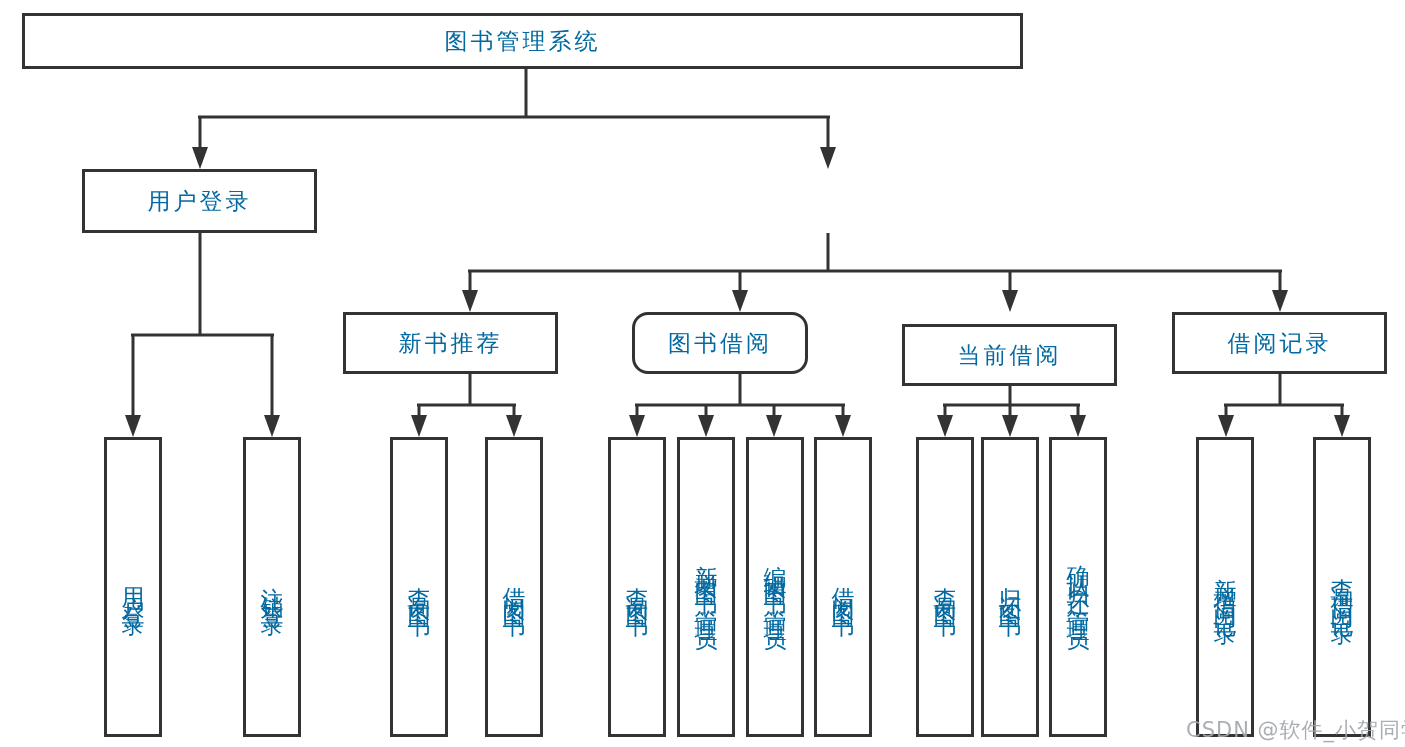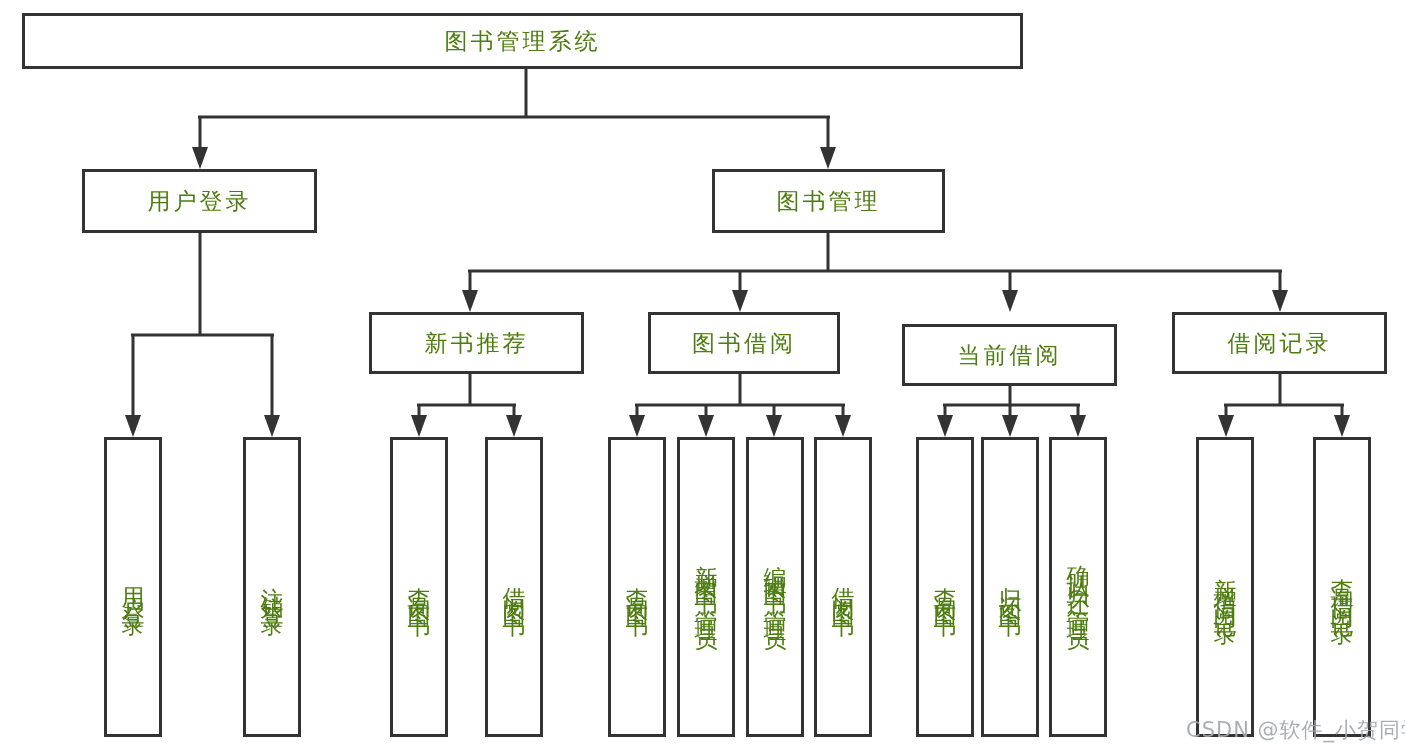--- a/index.html
+++ b/index.html
@@ -13,43 +13,43 @@
   }
   #connectors { position: absolute; left: 0; top: 0; width: 1405px; height: 747px; }
   .node, .vnode {
     position: absolute;
     box-sizing: border-box;
     border: 3px solid #333333;
     background: #ffffff;
     display: flex;
     align-items: center;
     justify-content: center;
-    color: #4d7c0f;
+    color: #0369a1;
     font-size: 23px;
   }
   .node { letter-spacing: 3px; }
   .node span { white-space: nowrap; }
   .vnode {
     width: 58px;
     top: 437px;
     height: 300px;
   }
   .vnode span {
     writing-mode: vertical-rl;
     text-orientation: mixed;
     letter-spacing: 9px;
     line-height: 1;
     white-space: nowrap;
   }
   
   #n-root  { left: 22px;  top: 13px;  width: 1001px; height: 56px; }
   #n-login { left: 82px;  top: 169px; width: 235px;  height: 64px; }
   #n-mgmt  { left: 712px; top: 169px; width: 233px;  height: 64px; }
-  #n-new   { left: 369px; top: 312px; width: 215px;  height: 62px; }
-  #n-bor   { left: 648px; top: 312px; width: 192px;  height: 62px; }
+  #n-new   { left: 343px; top: 312px; width: 215px;  height: 62px; }
+  #n-bor   { left: 632px; top: 312px; width: 176px;  height: 62px; border-radius: 16px; }
   #n-cur   { left: 902px; top: 324px; width: 215px;  height: 62px; }
   #n-rec   { left: 1172px;top: 312px; width: 215px;  height: 62px; }
   
   #l-a1 { left: 104px; }
   #l-a2 { left: 243px; }
   #l-b1 { left: 390px; }
   #l-b2 { left: 485px; }
   #l-c1 { left: 608px; }
   #l-c2 { left: 677px; }
   #l-c3 { left: 746px; }
@@ -142,23 +142,20 @@
     </g>
   </svg>
 
   <div class="node" id="n-root">
     <span>图书管理系统</span>
   </div>
 
   <div class="node" id="n-login">
     <span>用户登录</span>
   </div>
-  <div class="node" id="n-mgmt">
-    <span>图书管理</span>
-  </div>
 
   <div class="node" id="n-new">
     <span>新书推荐</span>
   </div>
   <div class="node" id="n-bor">
     <span>图书借阅</span>
   </div>
   <div class="node" id="n-cur">
     <span>当前借阅</span>
   </div>

